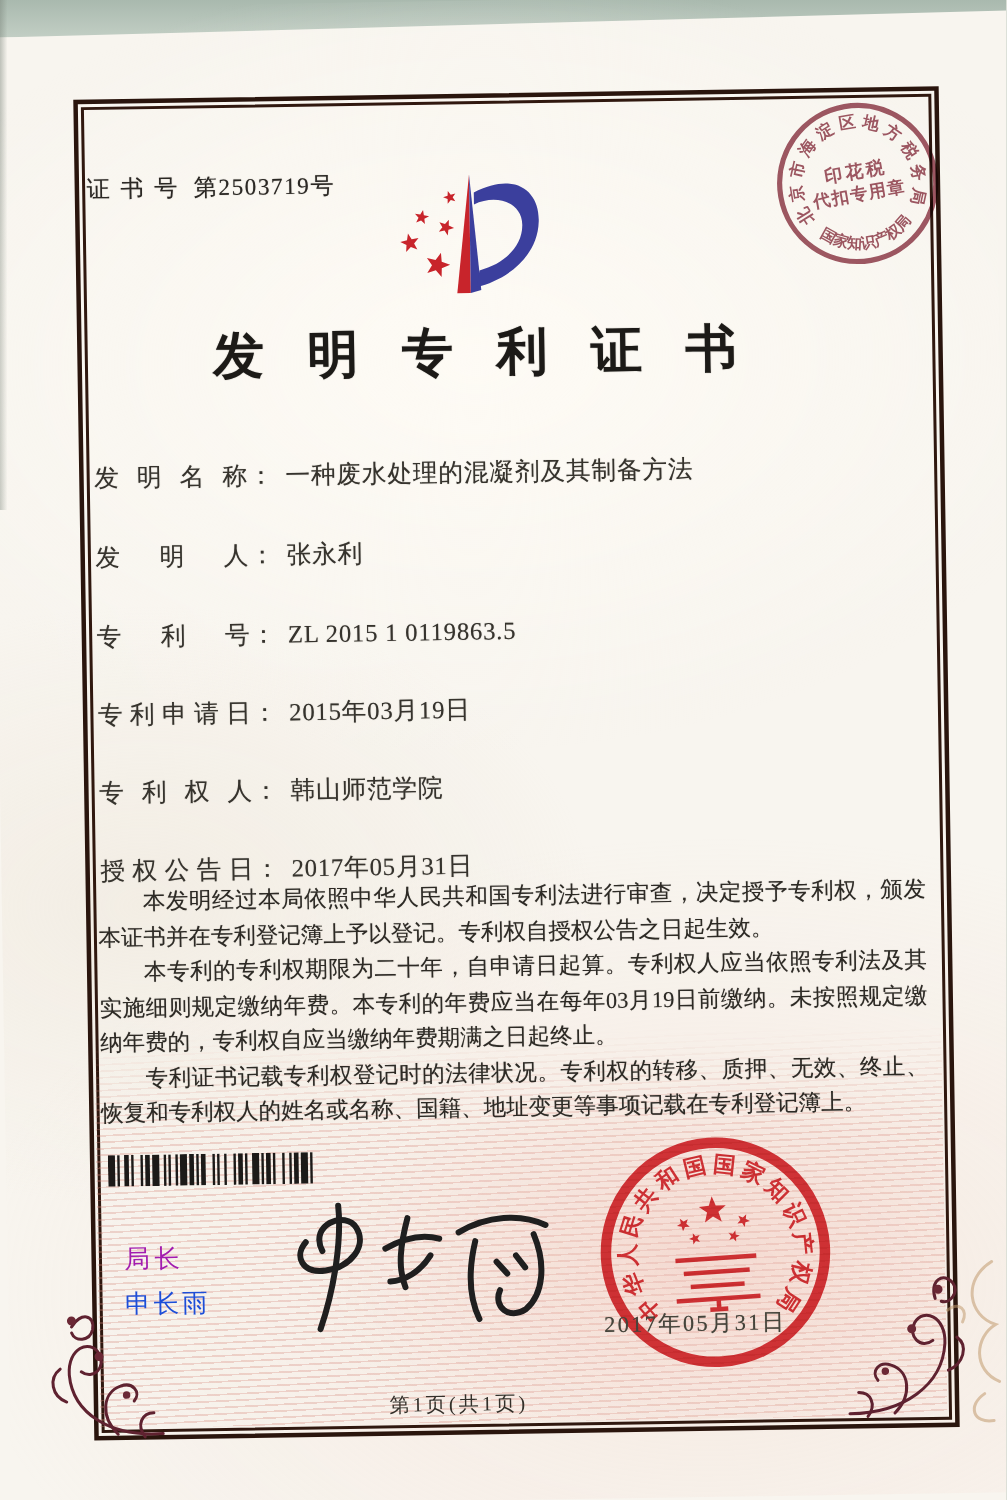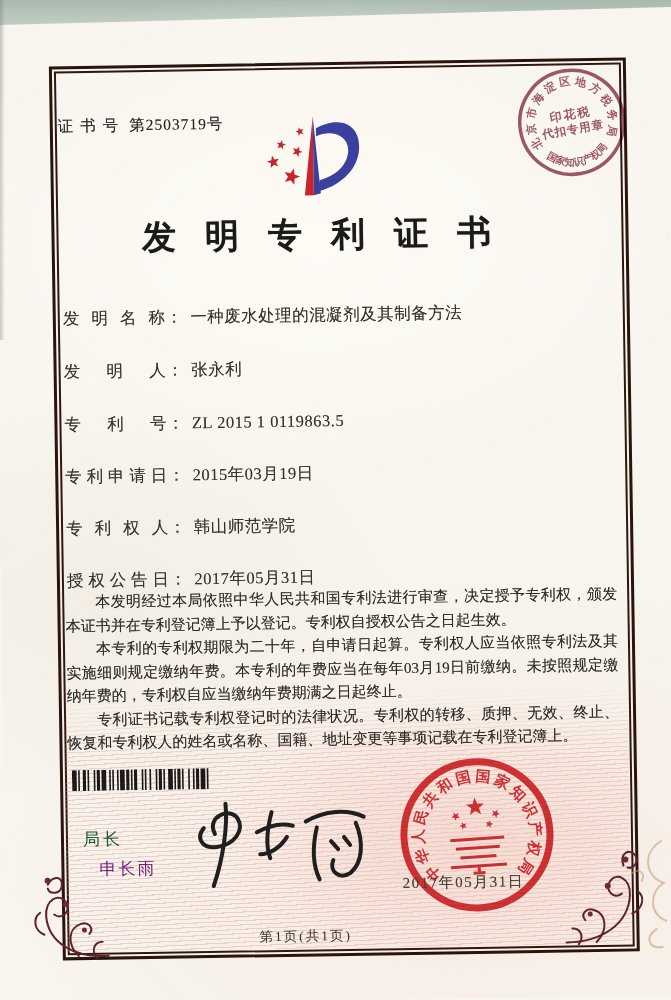--- a/index.html
+++ b/index.html
@@ -59,22 +59,22 @@
   .row .colon{margin:0 8px 0 1px;}
   .row .val{letter-spacing:.5px;}
 
   .paras{position:absolute;left:64px;top:587px;width:552px;font-size:15px;
     line-height:23.5px;color:#2d2a25;text-align:justify;
     text-shadow:0 0 .6px rgba(45,42,37,.45);}
   .paras p{margin:0;text-indent:2em;}
 
   .barcode{position:absolute;left:68px;top:766px;width:180px;height:21px;}
 
-  .signer-title{position:absolute;left:78px;top:824px;font-size:17px;color:#14532d;letter-spacing:3px;}
-  .signer-name{position:absolute;left:78px;top:854px;font-size:17px;color:#701a75;letter-spacing:2px;margin-left:16px;}
+  .signer-title{position:absolute;left:78px;top:824px;font-size:17px;color:#a21caf;letter-spacing:3px;}
+  .signer-name{position:absolute;left:78px;top:854px;font-size:17px;color:#1d4ed8;letter-spacing:2px;}
   .signature{position:absolute;left:168px;top:796px;width:200px;height:95px;}
 
   .seal{position:absolute;left:388px;top:753px;width:168px;height:168px;
     mix-blend-mode:multiply;opacity:.93;transform:rotate(-3deg);}
   .seal-date{position:absolute;left:397px;top:875px;font-size:15px;color:#45443b;
     letter-spacing:1.5px;white-space:nowrap;text-shadow:0 0 .5px rgba(69,68,59,.6);}
 
   .footer-page{position:absolute;left:253px;top:927px;font-size:13.5px;
     letter-spacing:2px;color:#33302a;}
 

